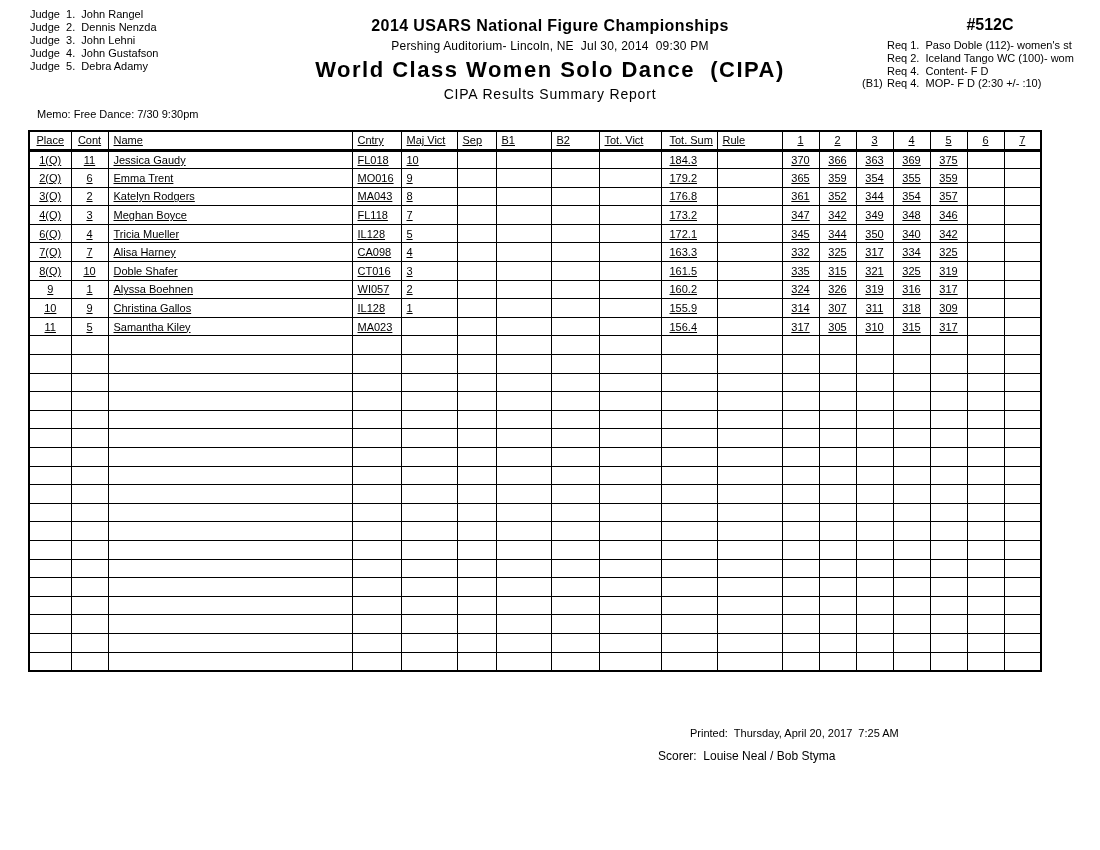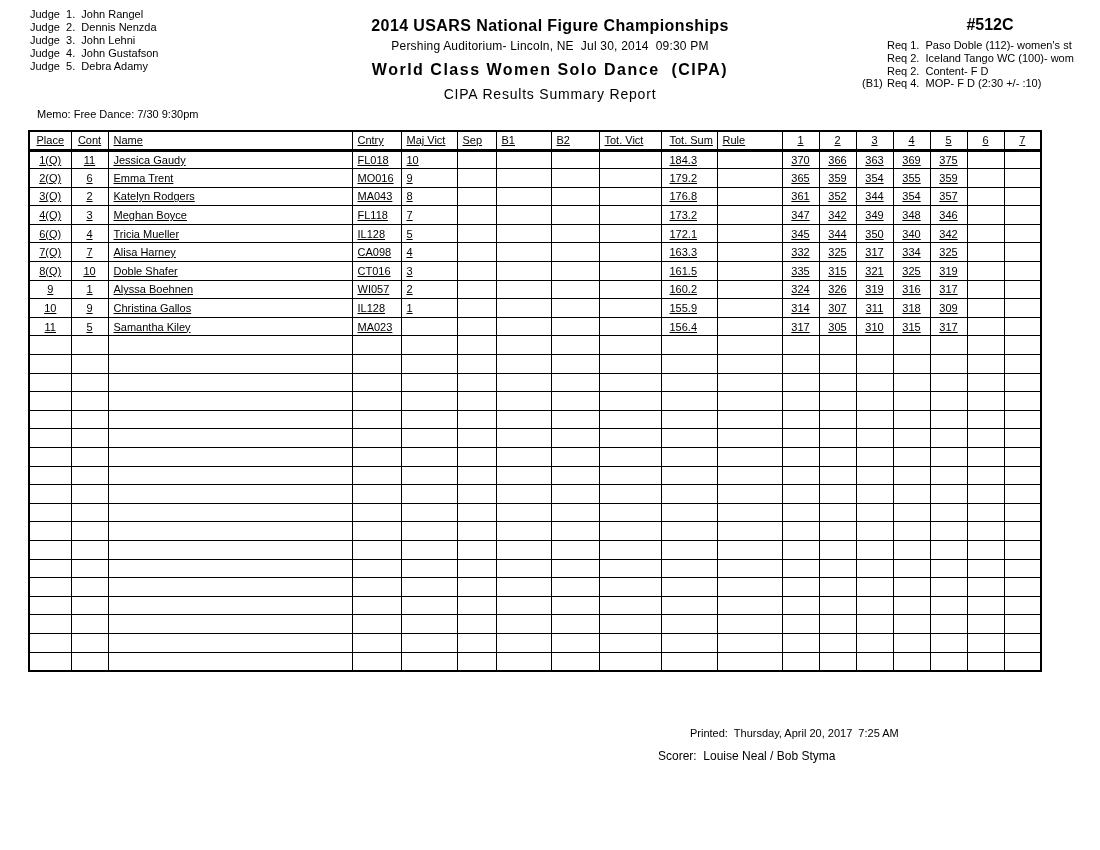--- a/index.html
+++ b/index.html
@@ -6,21 +6,21 @@
   html,body { margin:0; padding:0; }
   body {
     width:1100px; height:850px; background:#ffffff; color:#000;
     font-family:"Liberation Sans","DejaVu Sans",sans-serif;
     position:relative; overflow:hidden;
   }
   .judges { position:absolute; left:30px; top:8px; font-size:11px; line-height:13px; white-space:pre; }
   .center-header { position:absolute; left:250px; top:16px; width:600px; text-align:center; }
   .ch-title  { font-size:16px; font-weight:bold; letter-spacing:.4px; line-height:20px; white-space:pre; }
   .ch-venue  { font-size:12px; line-height:21px; letter-spacing:.2px; white-space:pre; }
-  .ch-event  { font-size:16px; font-weight:bold; letter-spacing:1.5px; line-height:25px; white-space:pre; }
+  .ch-event  { font-size:22px; font-weight:bold; letter-spacing:1.5px; line-height:25px; white-space:pre; }
   .ch-report { font-size:14px; letter-spacing:.8px; line-height:24px; white-space:pre; }
   .right-header { position:absolute; left:862px; top:16px; width:260px; }
   .rh-code { width:200px; margin-left:28px; text-align:center; font-size:16px; font-weight:bold; line-height:18px; }
   .req-lines { margin-top:5px; font-size:11px; line-height:12.8px; }
   .req-line { display:flex; white-space:pre; }
   .req-prefix { width:25px; flex:none; }
   .memo { position:absolute; left:37px; top:108px; font-size:11px; white-space:pre; }
   .results-wrap { position:absolute; left:28px; top:130px; }
   table.results { border-collapse:collapse; table-layout:fixed; width:1012px; border:2px solid #000;text-decoration:underline; }
   .results th, .results td {
@@ -48,21 +48,21 @@
   <div class="ch-venue">Pershing Auditorium- Lincoln, NE  Jul 30, 2014  09:30 PM</div>
   <div class="ch-event">World Class Women Solo Dance  (CIPA)</div>
   <div class="ch-report">CIPA Results Summary Report</div>
 </div>
 
 <div class="right-header">
   <div class="rh-code">#512C</div>
   <div class="req-lines">
       <div class="req-line"><span class="req-prefix"></span><span>Req 1.  Paso Doble (112)- women's st</span></div>
       <div class="req-line"><span class="req-prefix"></span><span>Req 2.  Iceland Tango WC (100)- wom</span></div>
-      <div class="req-line"><span class="req-prefix"></span><span>Req 2.  Content- F D</span></div>
+      <div class="req-line"><span class="req-prefix"></span><span>Req 4.  Content- F D</span></div>
       <div class="req-line"><span class="req-prefix">(B1)</span><span>Req 4.  MOP- F D (2:30 +/- :10)</span></div>
     </div>
 </div>
 
 <div class="memo">Memo: Free Dance: 7/30 9:30pm</div>
 
 <div class="results-wrap">
   <table class="results">
       <colgroup>
         <col class="col-place">

